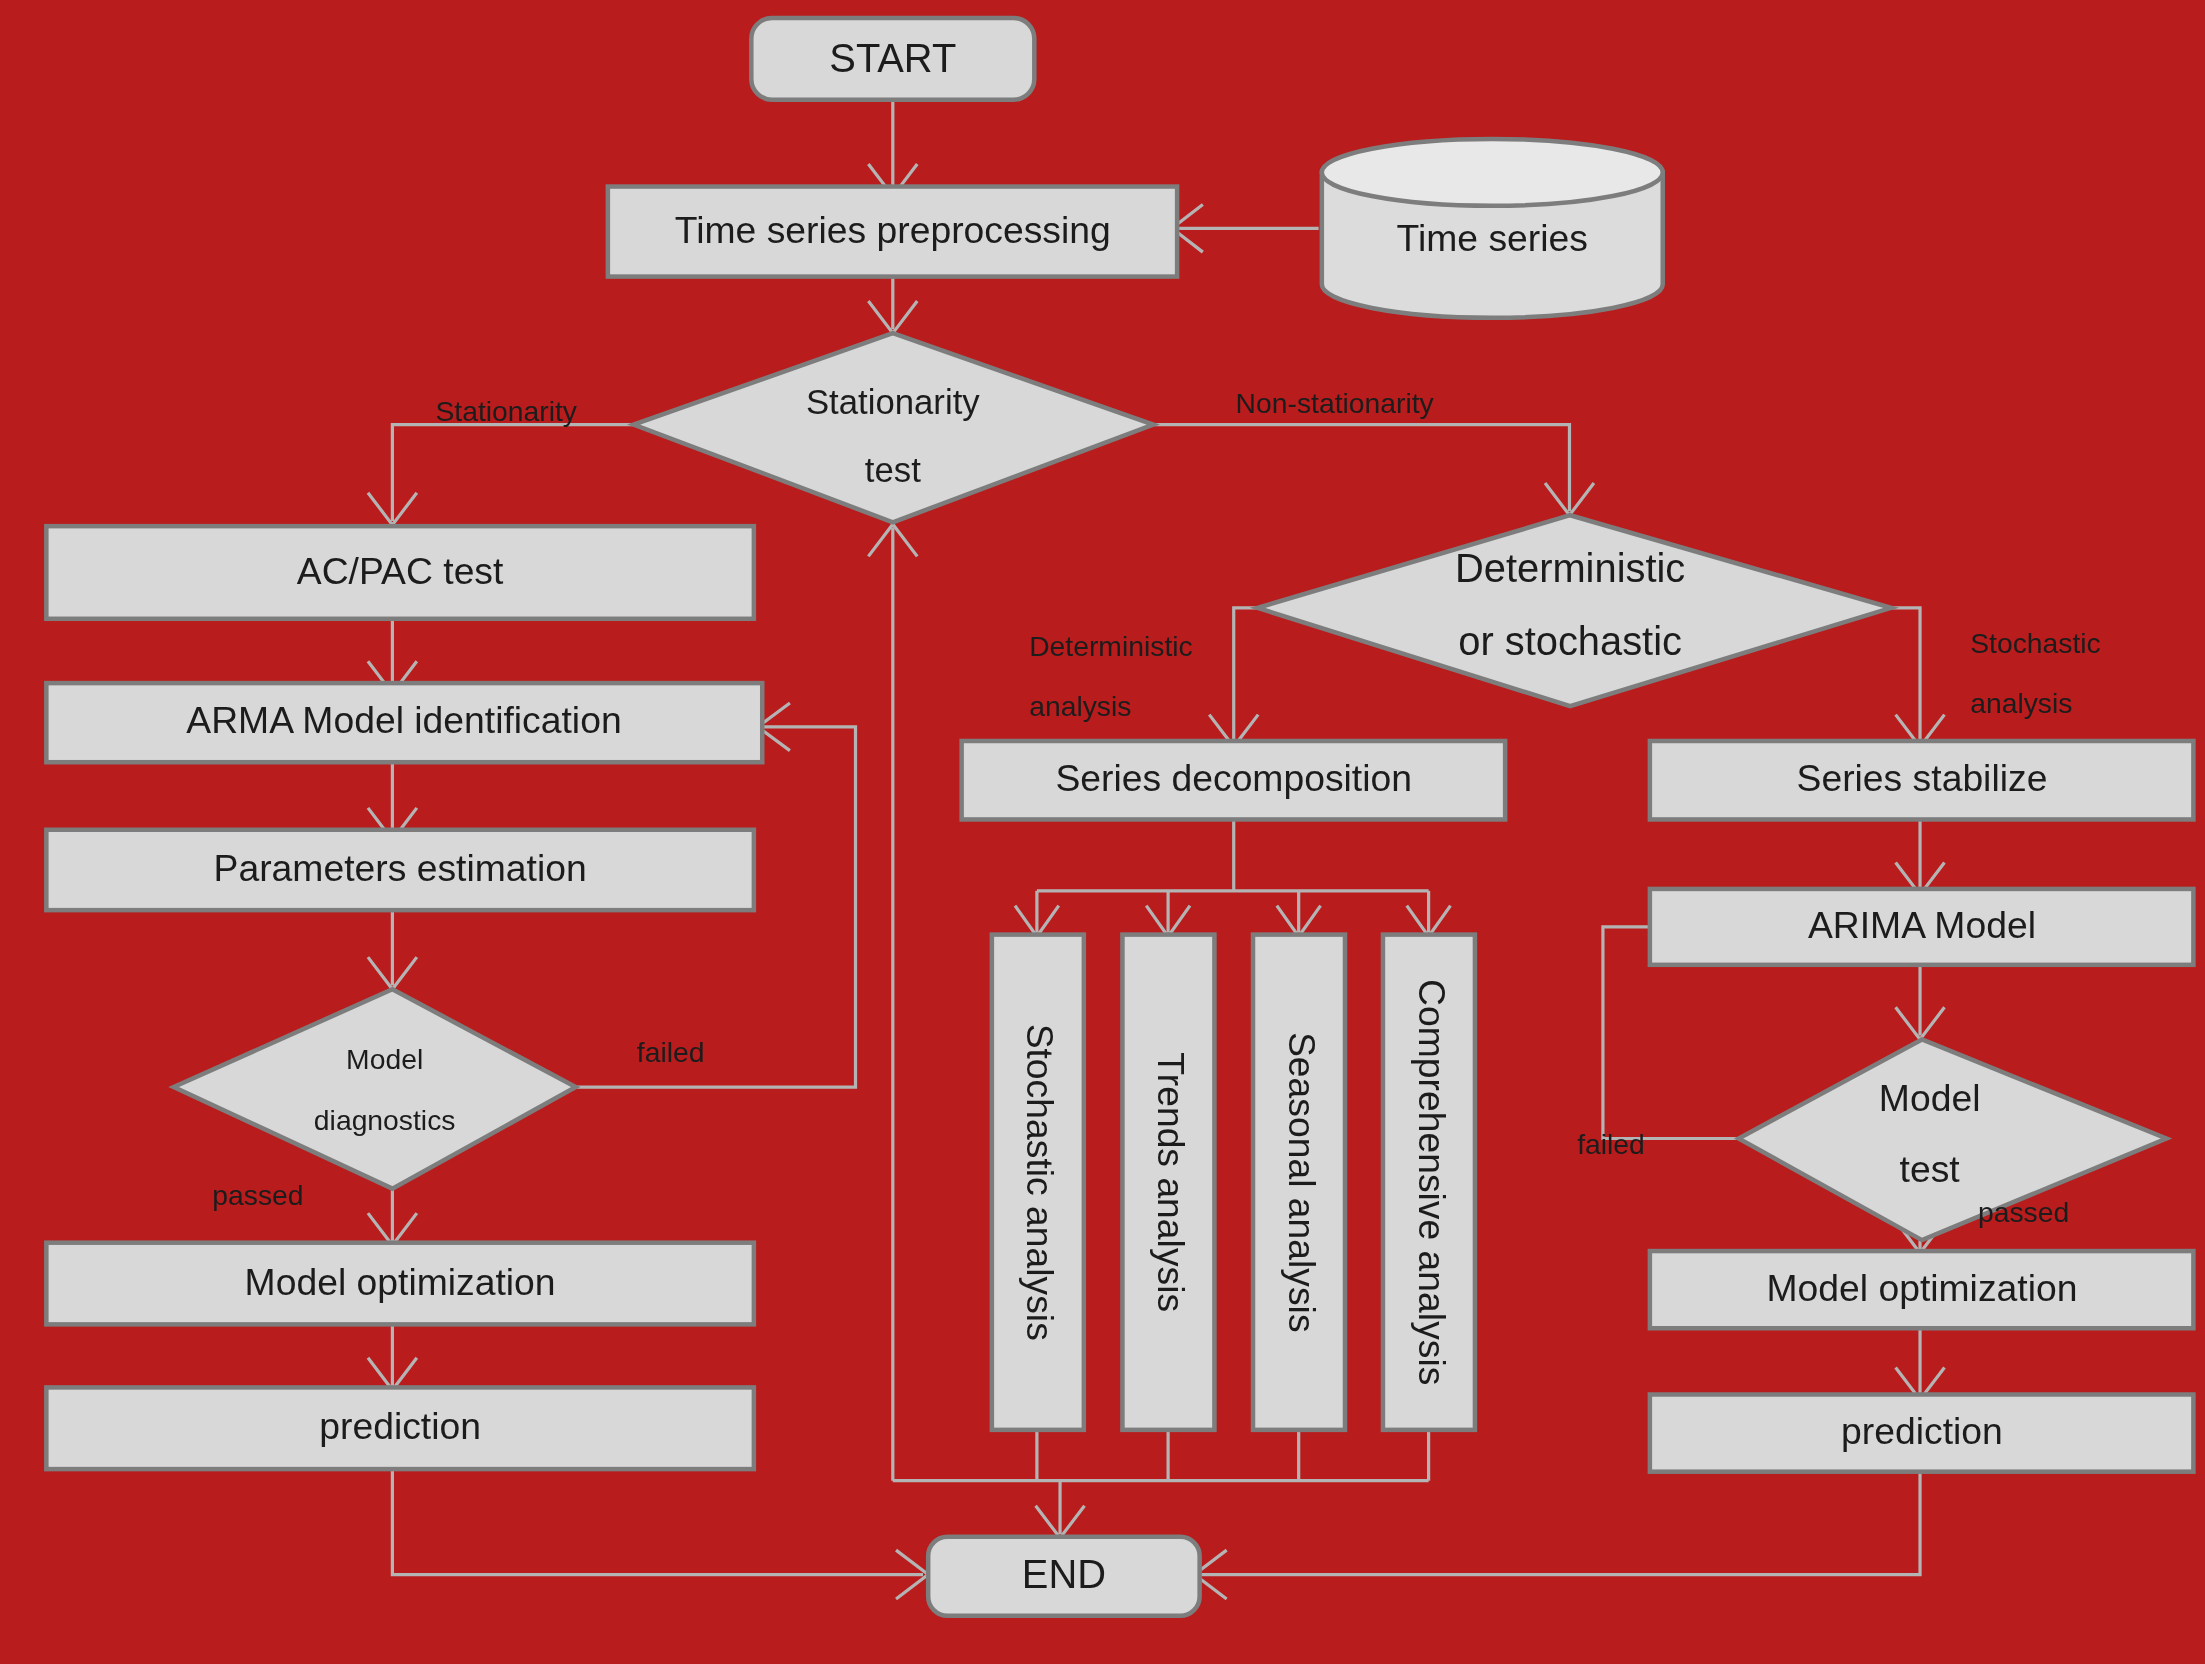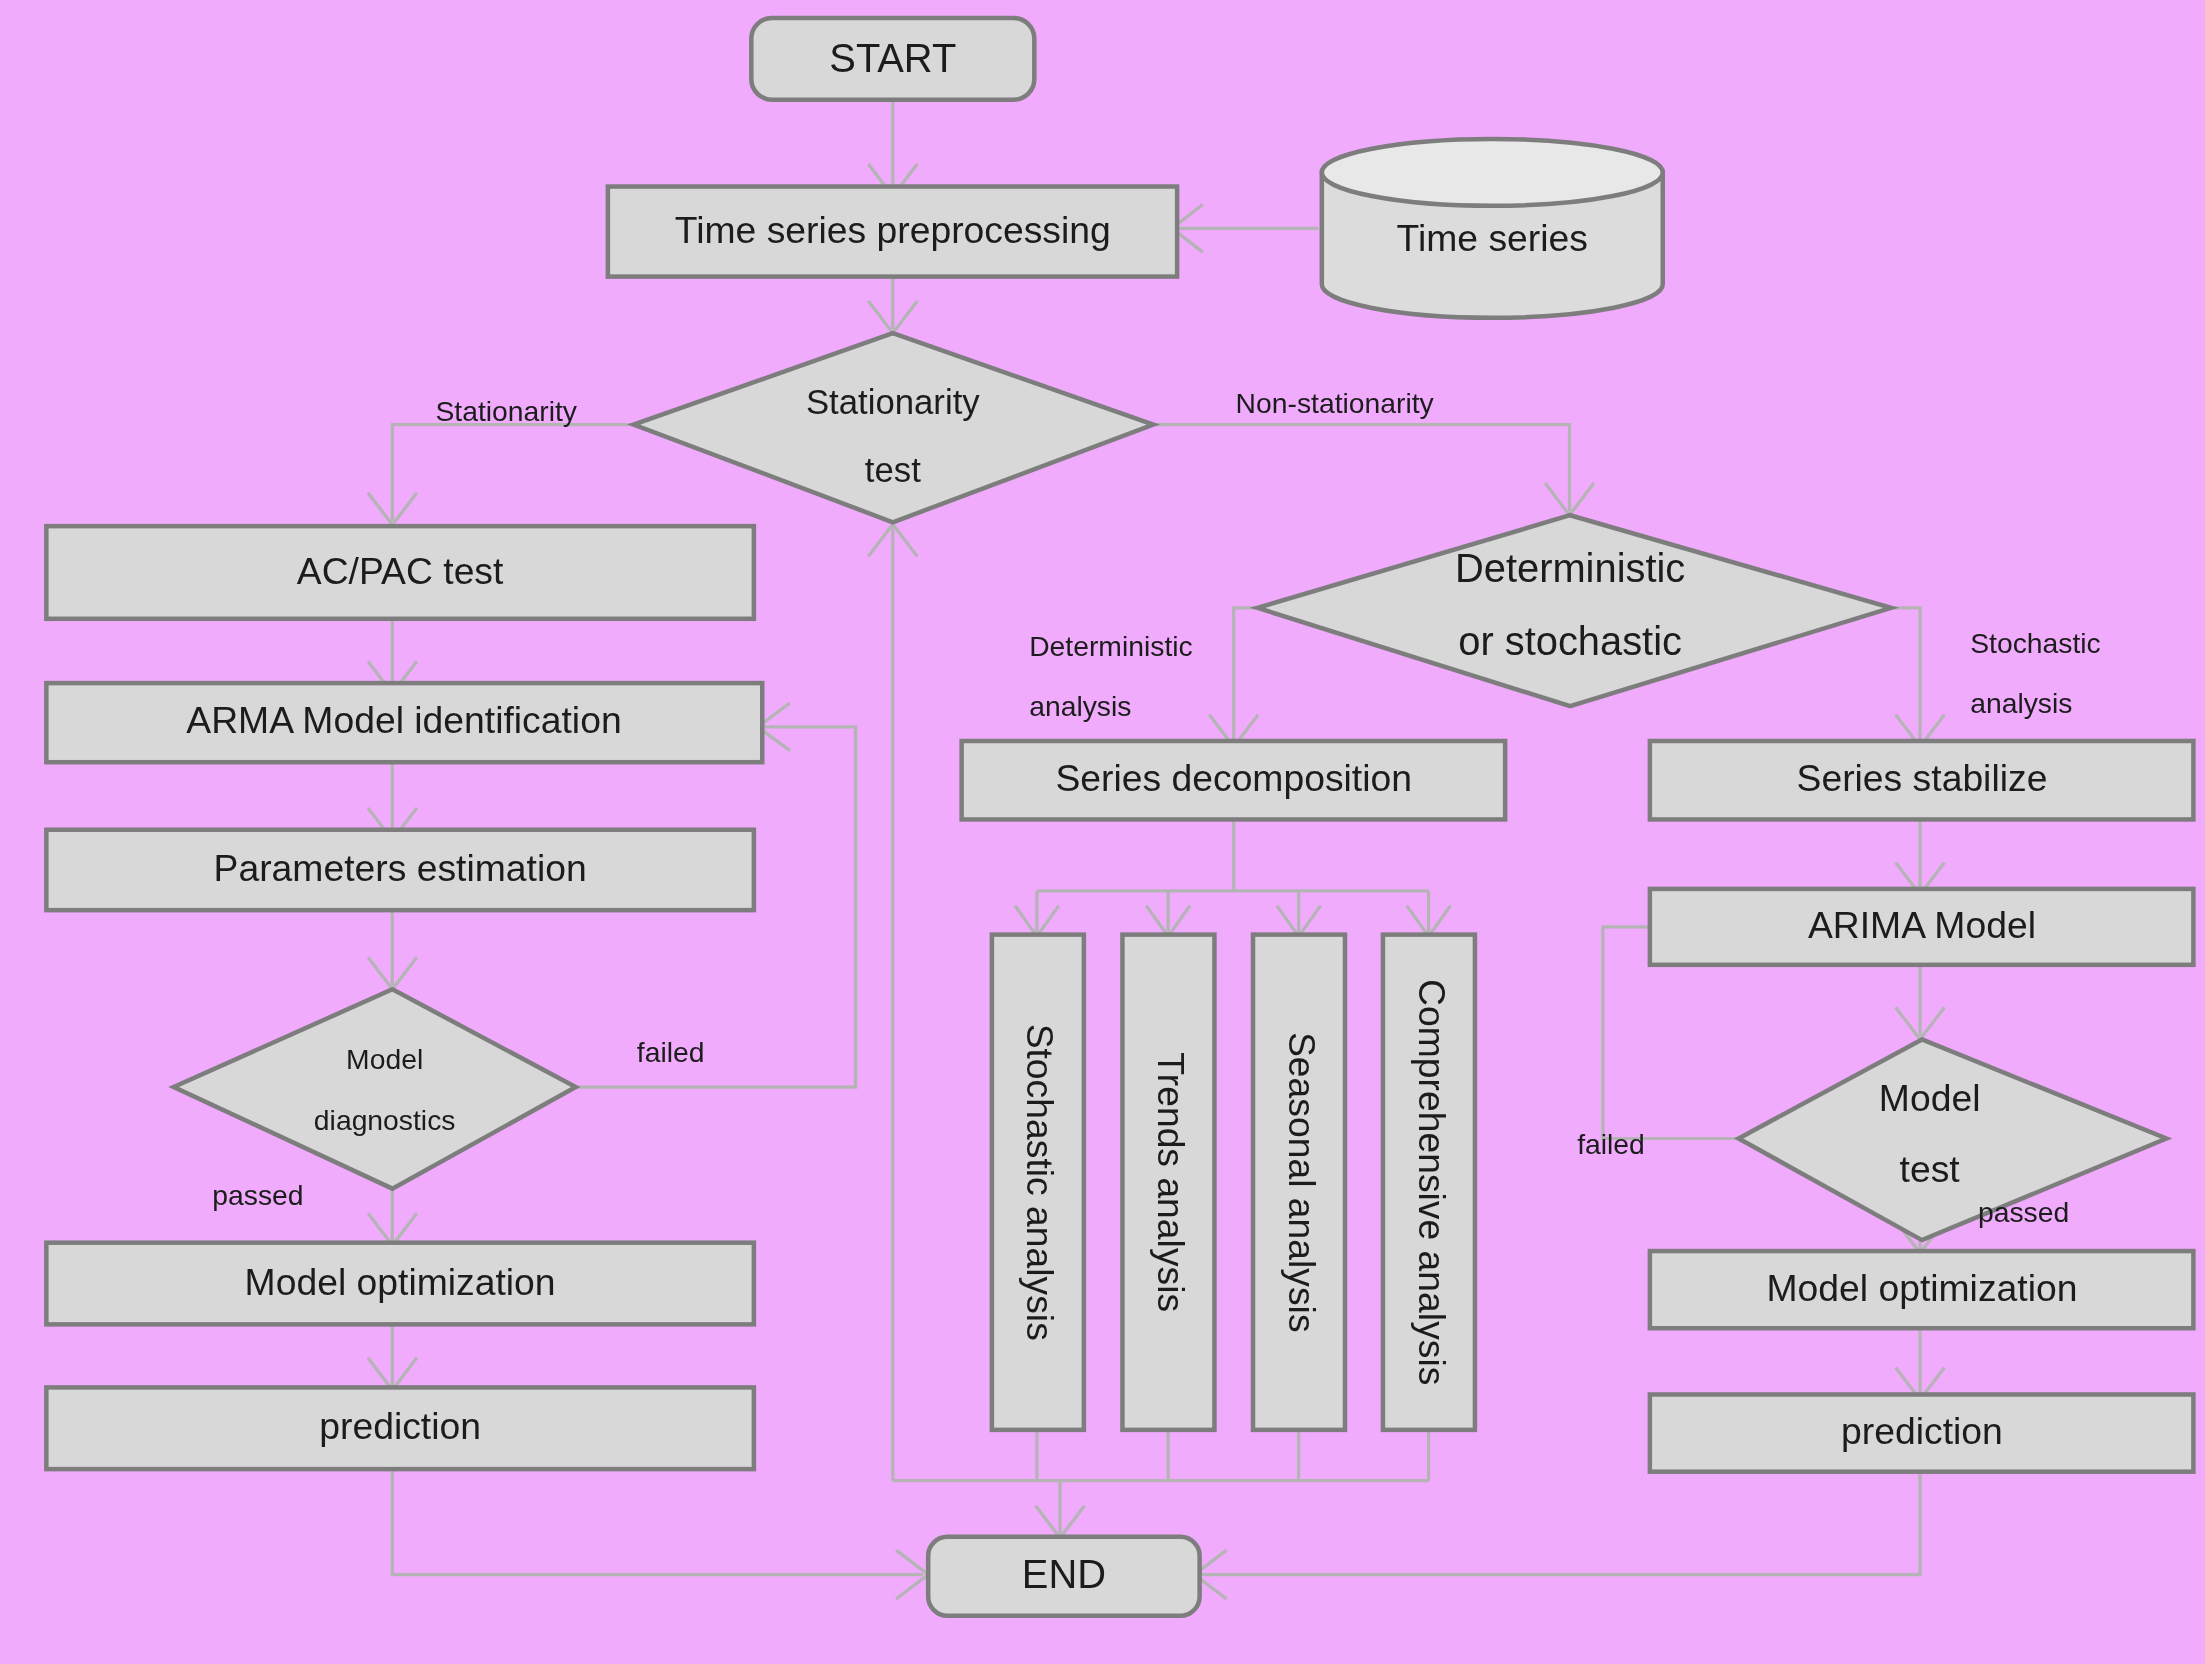--- a/index.html
+++ b/index.html
@@ -4,21 +4,21 @@
 <style>
   html, body {
     margin: 0;
     padding: 0;
     background: #ffffff;
   }
   #stage {
     position: relative;
     width: 2205px;
     height: 1664px;
-    background: #f0abfc;
+    background: #b91c1c;
     font-family: "Liberation Sans", sans-serif;
     overflow: hidden;
   }
   svg.diagram {
     position: absolute;
     left: 0;
     top: 0;
     width: 2205px;
     height: 1664px;
   }

